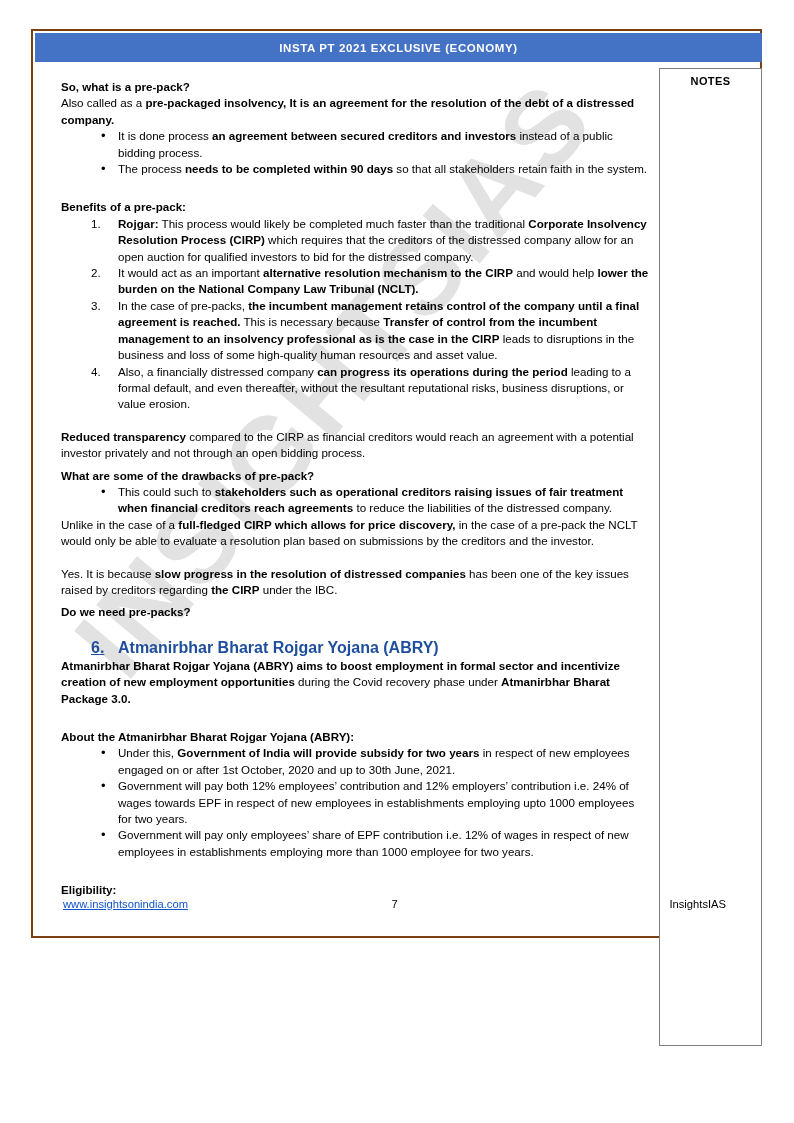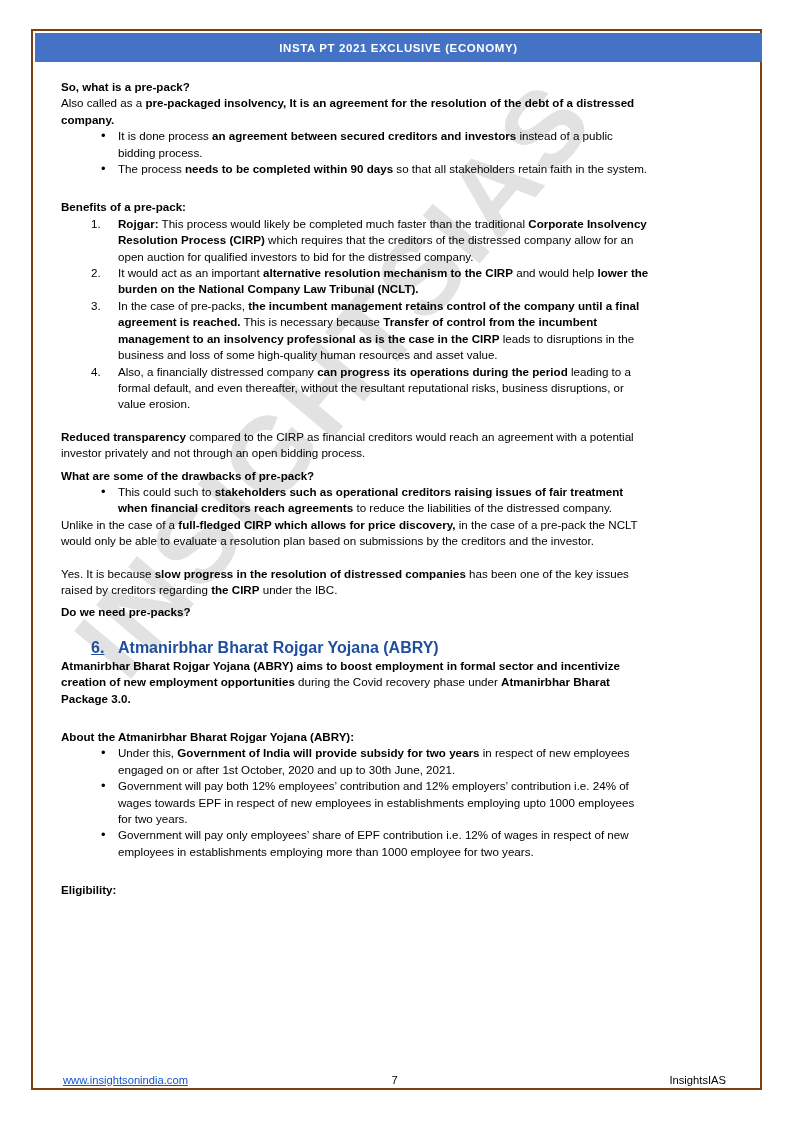--- a/index.html
+++ b/index.html
@@ -15,21 +15,21 @@
     position: relative;
     overflow: hidden;
   }
 
   
   #page {
     position: absolute;
     left: 31px;
     top: 29px;
     width: 731px;
-    height: 1061px;
+    height: 909px;
     border: 2px solid #7B3F12;
     box-sizing: border-box;
     background: #ffffff;
   }
 
   
   #watermark {
     position: absolute;
     left: 0;
     top: 0;
@@ -170,21 +170,21 @@
   }
 
   
   #footer {
     position: absolute;
     left: 2px;
     bottom: 2px;
     width: 727px;
     height: 36px;
     display: flex;
-    align-items: flex-end;
+    align-items: flex-start;
     font-size: 11.2px;
     z-index: 3;
     box-sizing: border-box;
     padding: 0 28px 0 28px;
   }
   #footer .f-left {
     width: 33%;
     text-align: left;
     color: #1155CC;
     text-decoration: underline;
@@ -207,20 +207,23 @@
 <div id="watermark">
   <span>INSIGHTSIAS</span>
 </div>
 
 <div id="page">
 
   <div id="banner">
     <span>INSTA PT 2021 EXCLUSIVE (ECONOMY)</span>
   </div>
 
+  <div id="notes-box">
+    <div id="notes-title">NOTES</div>
+  </div>
 
   <div id="content">
 
     <p class="para b">So, what is a pre-pack?</p>
 
     <p class="para">
       <span>Also called as a </span><b>pre-packaged insolvency, It is an agreement for the resolution of the debt of a distressed company.</b>
     </p>
 
     <ul class="bul">

